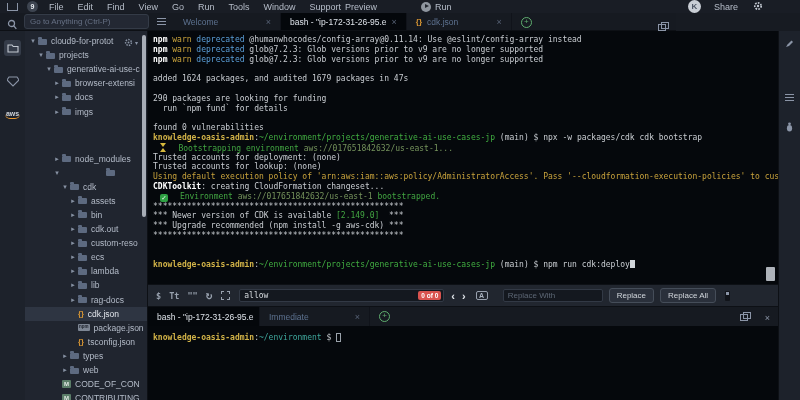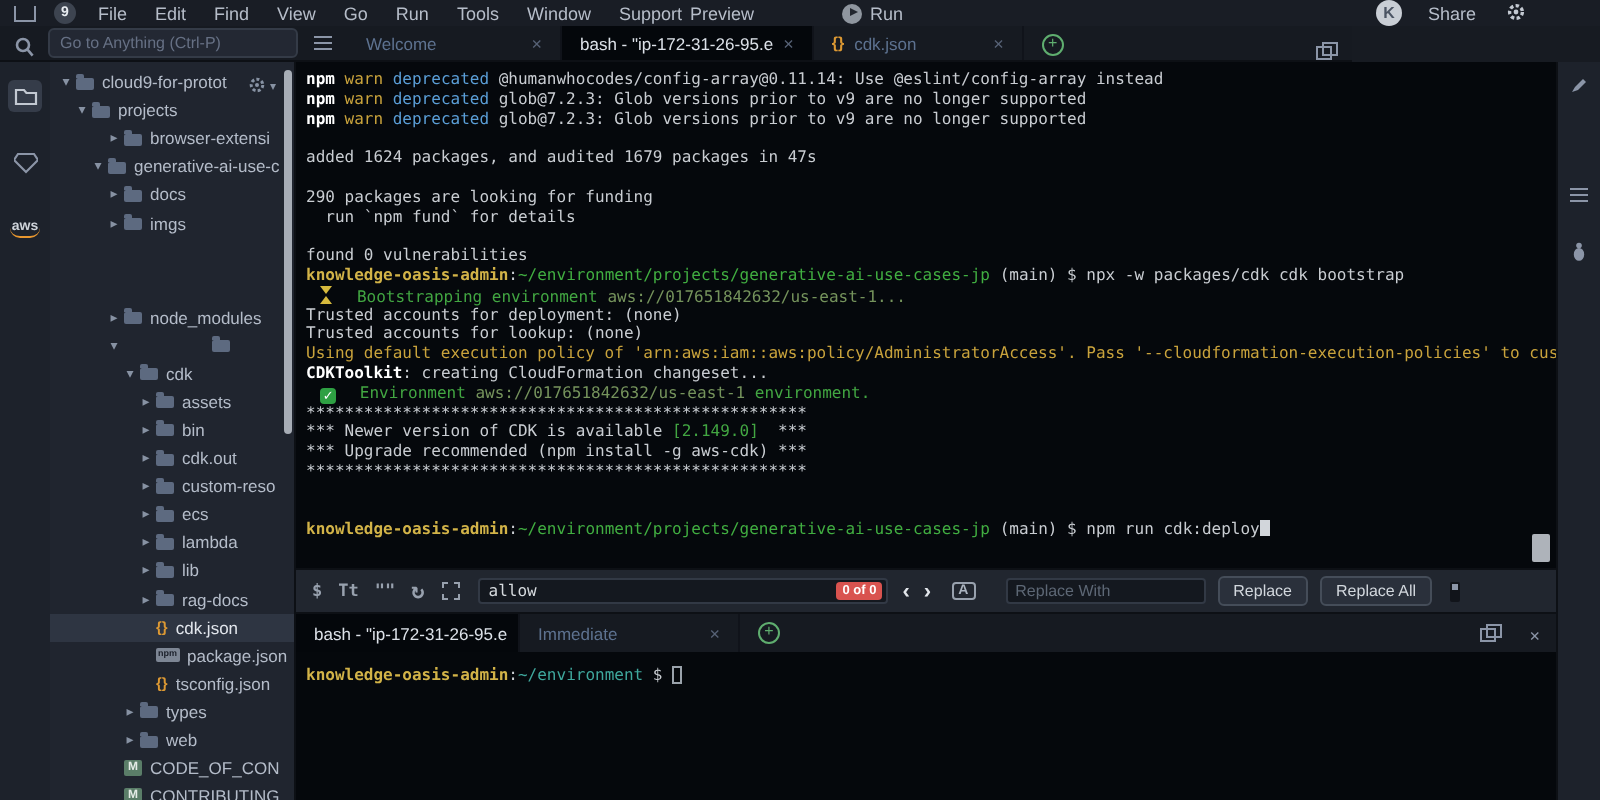--- a/index.html
+++ b/index.html
@@ -182,29 +182,29 @@
       <div class="tree-row" style="padding-left: 4px;">
         <span class="chev">▾</span>
         <span class="ticon i-folder"></span>
         <span class="tlabel">cloud9-for-protot</span>
       </div>
       <div class="tree-row" style="padding-left: 12px;">
         <span class="chev">▾</span>
         <span class="ticon i-folder"></span>
         <span class="tlabel">projects</span>
       </div>
-      <div class="tree-row" style="padding-left: 28px;">
-        <span class="chev">▸</span>
-        <span class="ticon i-folder"></span>
-        <span class="tlabel">browser-extensi</span>
-      </div>
       <div class="tree-row" style="padding-left: 20px;">
         <span class="chev">▾</span>
         <span class="ticon i-folder"></span>
         <span class="tlabel">generative-ai-use-c</span>
+      </div>
+      <div class="tree-row" style="padding-left: 28px;">
+        <span class="chev">▸</span>
+        <span class="ticon i-folder"></span>
+        <span class="tlabel">browser-extensi</span>
       </div>
       <div class="tree-row" style="padding-left: 28px;">
         <span class="chev">▸</span>
         <span class="ticon i-folder"></span>
         <span class="tlabel">docs</span>
       </div>
       <div class="tree-row" style="padding-left: 28px;">
         <span class="chev">▸</span>
         <span class="ticon i-folder"></span>
         <span class="tlabel">imgs</span>
@@ -325,21 +325,21 @@
     <div class="t-line"><span class="s-d">290 packages are looking for funding</span></div>
     <div class="t-line"><span class="s-d">  run `npm fund` for details</span></div>
     <div class="t-line"><span class="s-d"></span></div>
     <div class="t-line"><span class="s-d">found 0 vulnerabilities</span></div>
     <div class="t-line"><span class="s-u">knowledge-oasis-admin</span><span class="s-d">:</span><span class="s-p">~/environment/projects/generative-ai-use-cases-jp</span><span class="s-d"> (main) $ npx -w packages/cdk cdk bootstrap</span></div>
     <div class="t-line"><span class="s-d"> </span><span class="s-hg"></span><span class="s-g">  Bootstrapping environment </span><span class="s-gd">aws://017651842632/us-east-1...</span></div>
     <div class="t-line"><span class="s-d">Trusted accounts for deployment: (none)</span></div>
     <div class="t-line"><span class="s-d">Trusted accounts for lookup: (none)</span></div>
     <div class="t-line"><span class="s-y">Using default execution policy of 'arn:aws:iam::aws:policy/AdministratorAccess'. Pass '--cloudformation-execution-policies' to customize.</span></div>
     <div class="t-line"><span class="s-b">CDKToolkit</span><span class="s-d">: creating CloudFormation changeset...</span></div>
-    <div class="t-line"><span class="s-d"> </span><span class="s-eck">✓</span><span class="s-g">  Environment </span><span class="s-gd">aws://017651842632/us-east-1</span><span class="s-g"> environment.</span></div>
+    <div class="t-line"><span class="s-d"> </span><span class="s-eck">✓</span><span class="s-g">  Environment </span><span class="s-gd">aws://017651842632/us-east-1</span><span class="s-g"> bootstrapped.</span></div>
     <div class="t-line"><span class="s-d">****************************************************</span></div>
     <div class="t-line"><span class="s-d">*** Newer version of CDK is available </span><span class="s-g">[2.149.0]</span><span class="s-d">  ***</span></div>
     <div class="t-line"><span class="s-d">*** Upgrade recommended (npm install -g aws-cdk) ***</span></div>
     <div class="t-line"><span class="s-d">****************************************************</span></div>
     <div class="t-line"><span class="s-d"></span></div>
     <div class="t-line"><span class="s-d"></span></div>
     <div class="t-line"><span class="s-u">knowledge-oasis-admin</span><span class="s-d">:</span><span class="s-p">~/environment/projects/generative-ai-use-cases-jp</span><span class="s-d"> (main) $ npm run cdk:deploy</span><span class="s-cur"></span></div>
   </div>
 <div class="main-scroll"></div>
 

